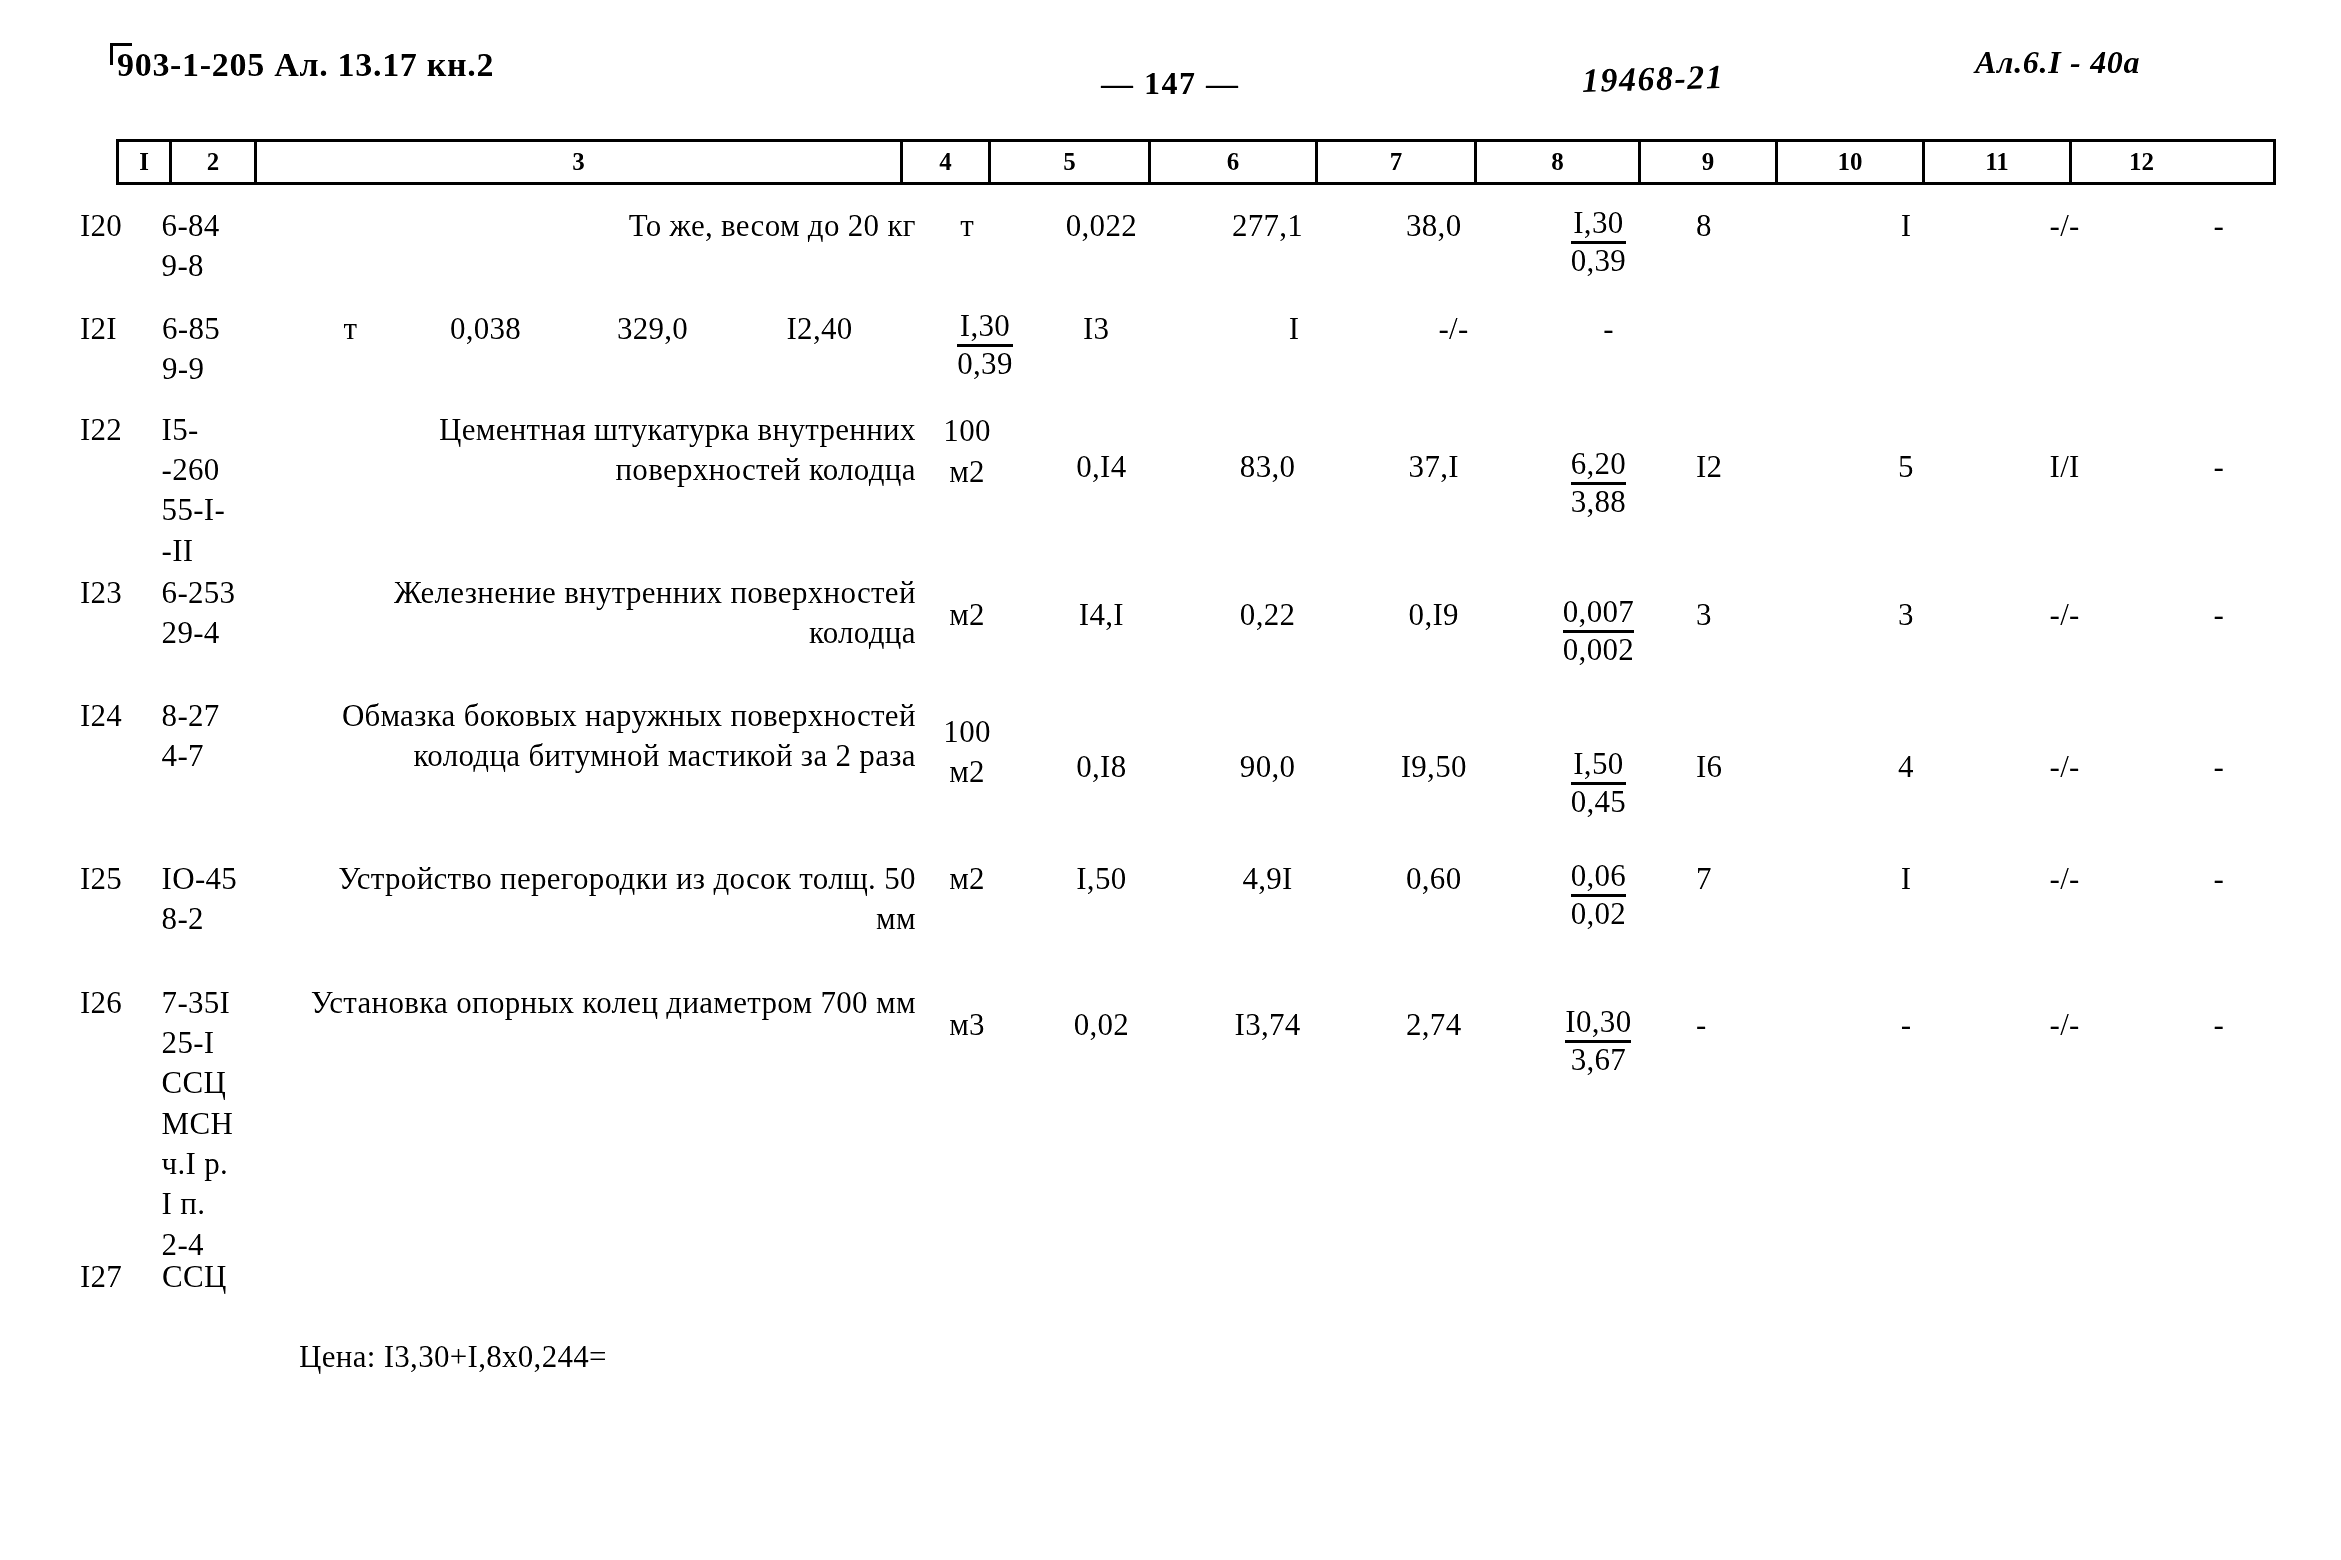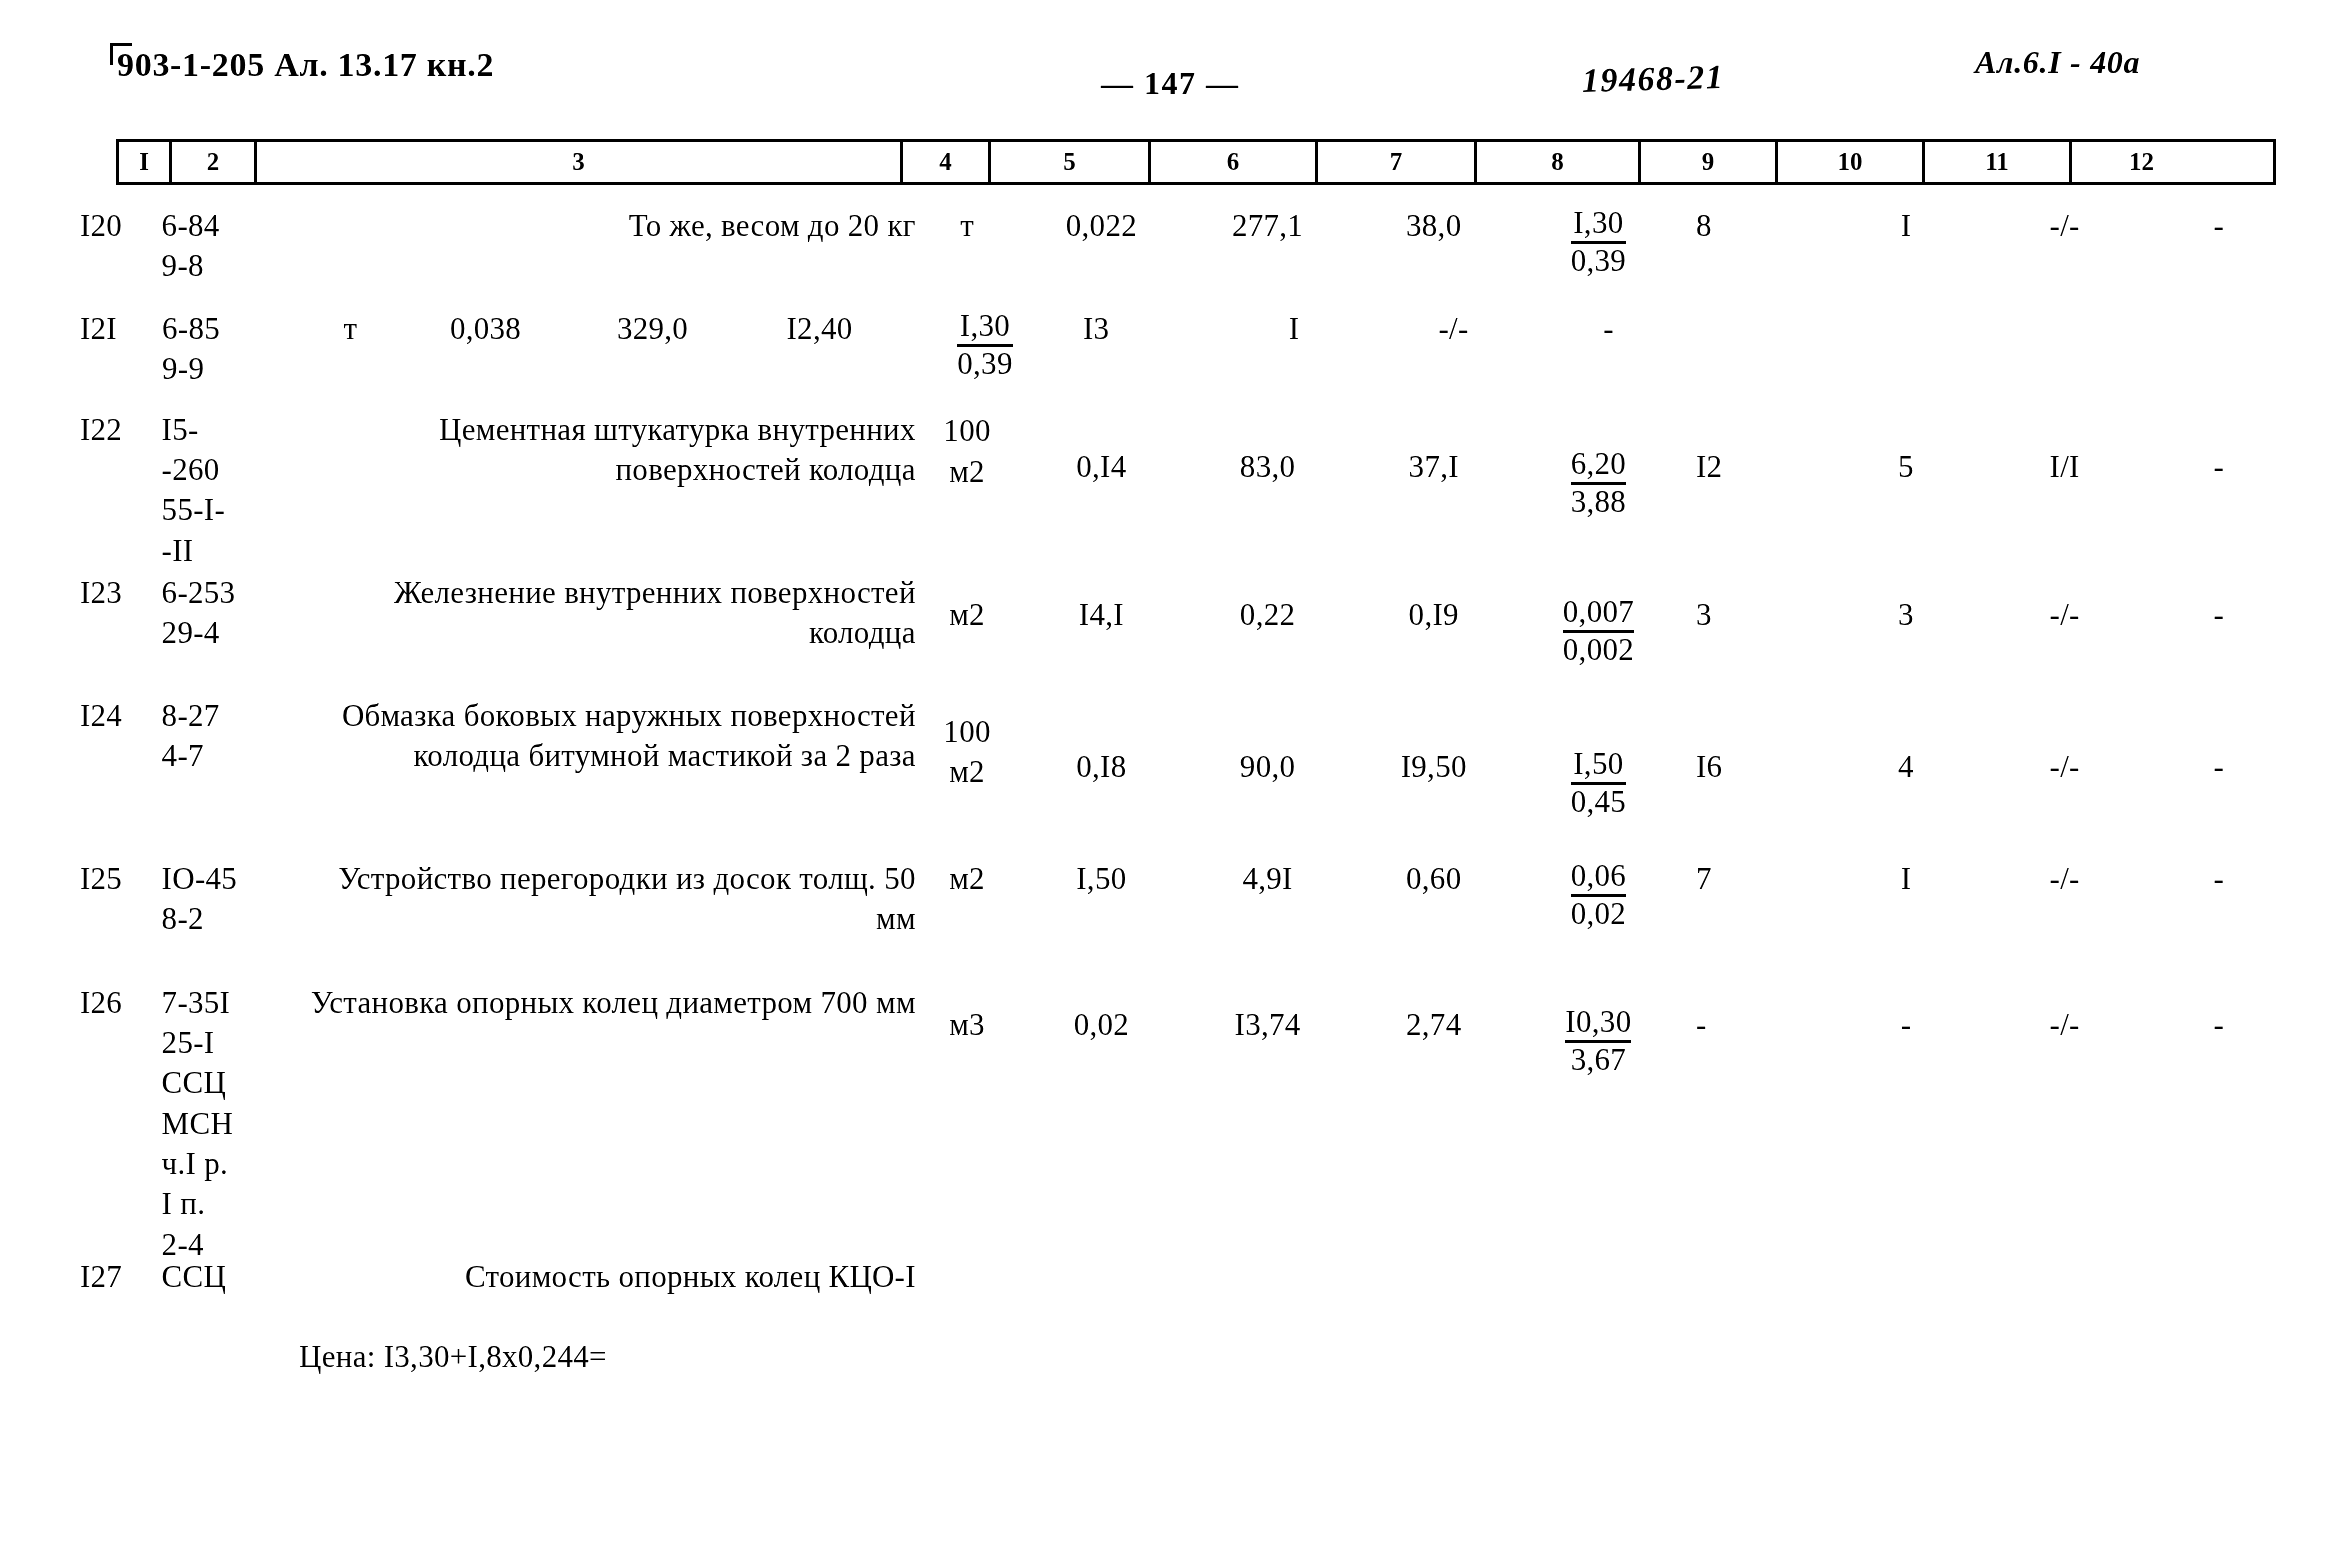--- a/index.html
+++ b/index.html
@@ -285,21 +285,20 @@
         <div class="cell c-num" style="padding-top: 28px;">2,74</div>
         <div class="cell c-frac" style="padding-top: 28px;"><span class="frac"><span class="top">I0,30</span><span class="bar"></span><span class="bot">3,67</span></span></div>
         <div class="cell c-n9" style="padding-top: 28px;">-</div>
         <div class="cell c-n10" style="padding-top: 28px;">-</div>
         <div class="cell c-n11" style="padding-top: 28px;">-/-</div>
         <div class="cell c-n12" style="padding-top: 28px;">-</div>
       </div>
       <div class="row" style="position: absolute; top: 1051px; left: 0px; width: 2217px;">
         <div class="cell c-pos" style="padding-top: 5.9px;">I27</div>
         <div class="cell c-code" style="padding-top: 5.9px;">ССЦ</div>
-        <div class="cell c-name" style="padding-top: 5.9px;">Стоимость опорных колец КЦО-I</div>
         <div class="cell c-unit" style="padding-top: 0px;"></div>
         <div class="cell c-num"></div>
         <div class="cell c-num"></div>
         <div class="cell c-num"></div>
         <div class="cell c-frac" style="padding-top: 0px;"></div>
         <div class="cell c-n9"></div>
         <div class="cell c-n10"></div>
         <div class="cell c-n11"></div>
         <div class="cell c-n12"></div>
       </div>

